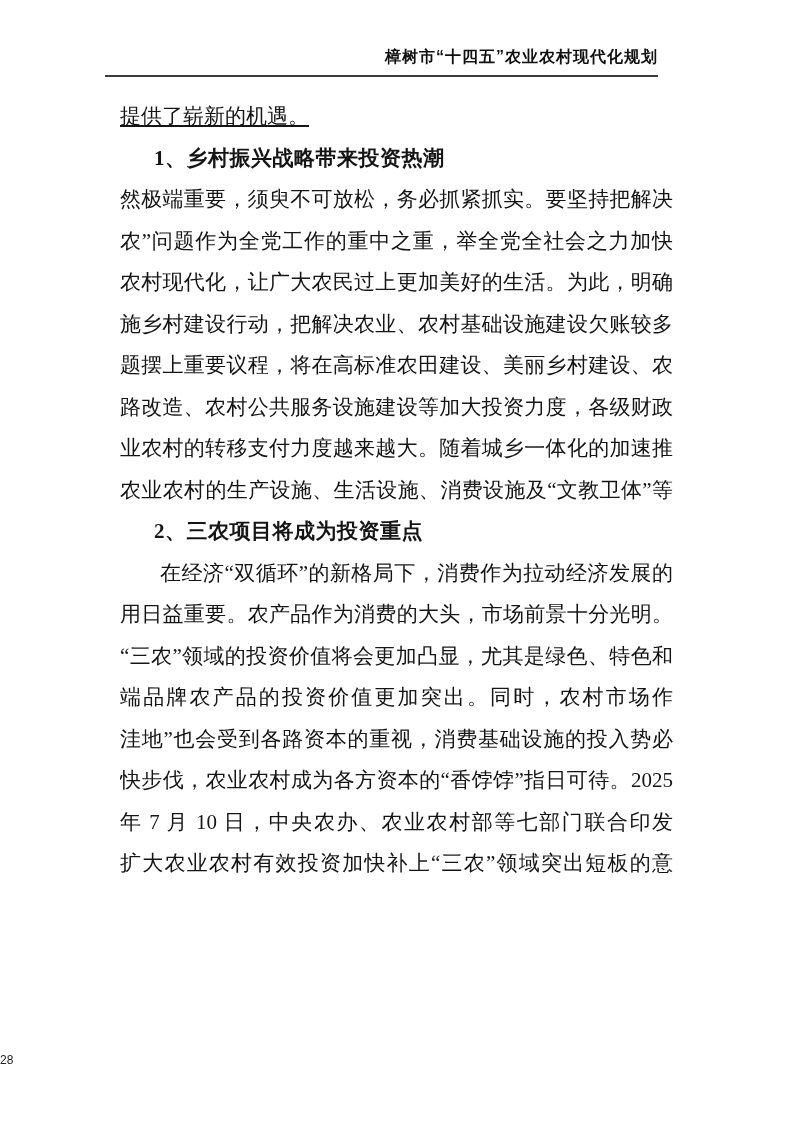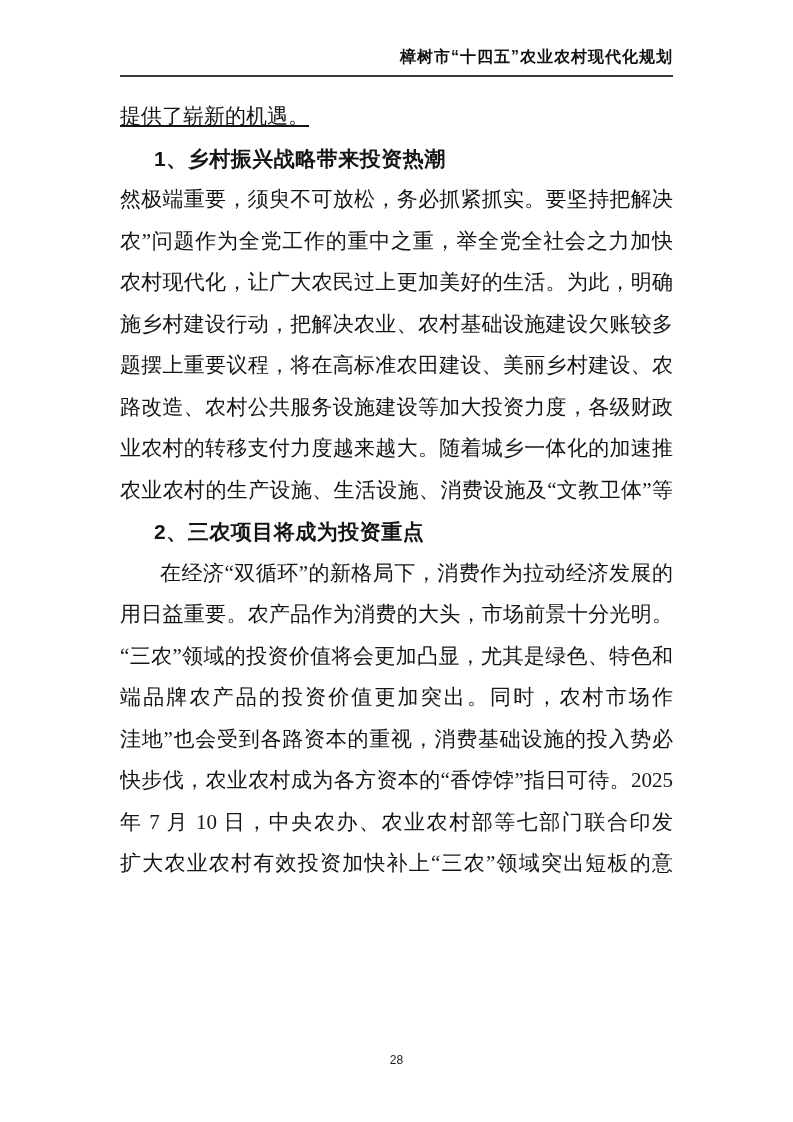--- a/index.html
+++ b/index.html
@@ -8,21 +8,21 @@
     position: relative;
     width: 793px;
     height: 1122px;
     background: #ffffff;
     overflow: hidden;
     font-family: "Liberation Serif", serif;
     color: #151515;
   }
   .page-header {
     position: absolute;
-    left: 120px;
+    left: 105px;
     top: 46px;
     width: 553px;
     text-align: right;
     padding-bottom: 7px;
     border-bottom: 2px solid #3c3c3c;
   }
   .header-title {
     font-family: "Liberation Sans", sans-serif;
     font-weight: bold;
     font-size: 16px;
@@ -52,29 +52,28 @@
   .section-heading {
     font-weight: bold;
     font-size: 21.5px;
     letter-spacing: 1px;
     font-family: "Liberation Serif", serif;
   }
   .sub-heading {
     font-weight: bold;
     font-size: 21px;
     padding-left: 34px;
-    font-family: Liberation Sans, sans-serif;
+    font-family: Liberation Serif, serif;
     letter-spacing: 0.5px;
   }
   .page-footer {
     position: absolute;
     left: 0;
     top: 1050px;
     width: 100%;
-    text-align: center;
   }
   .page-number {
     font-family: "Liberation Sans", sans-serif;
     font-size: 12px;
     color: #222222;
   }
 </style>
 </head>
 <body>
 

